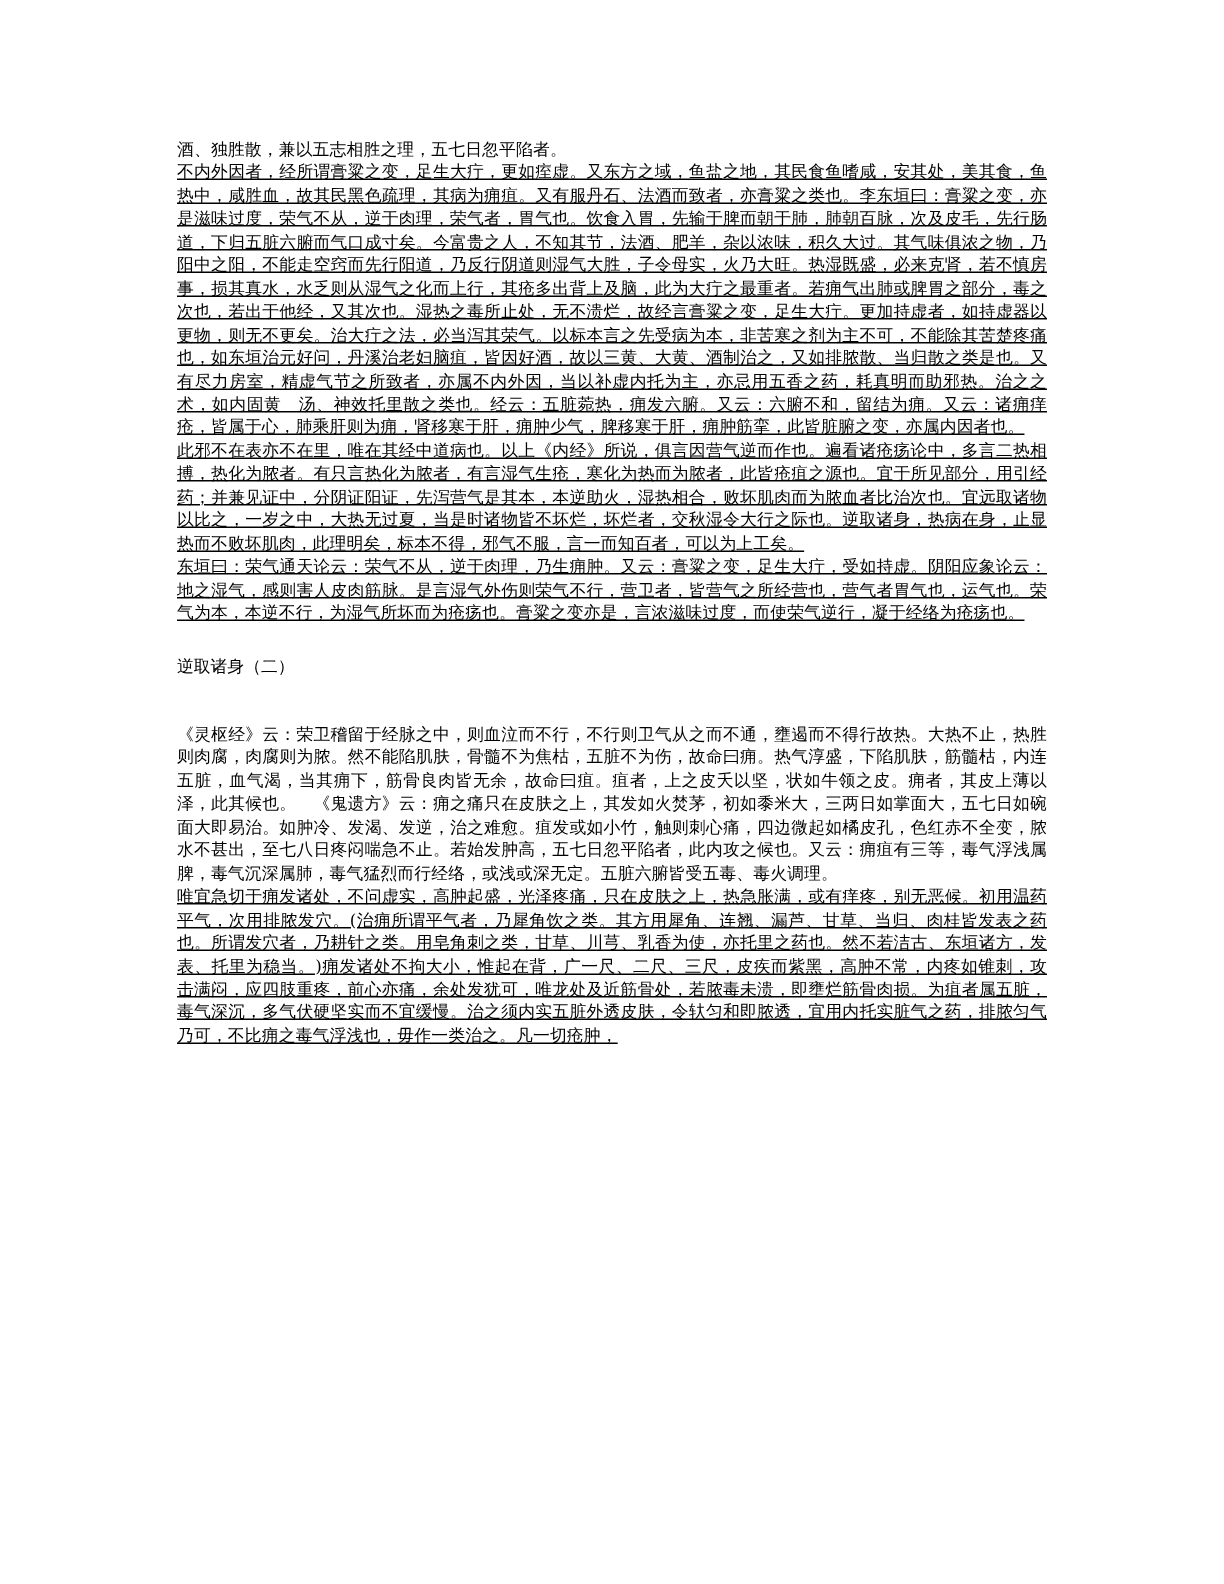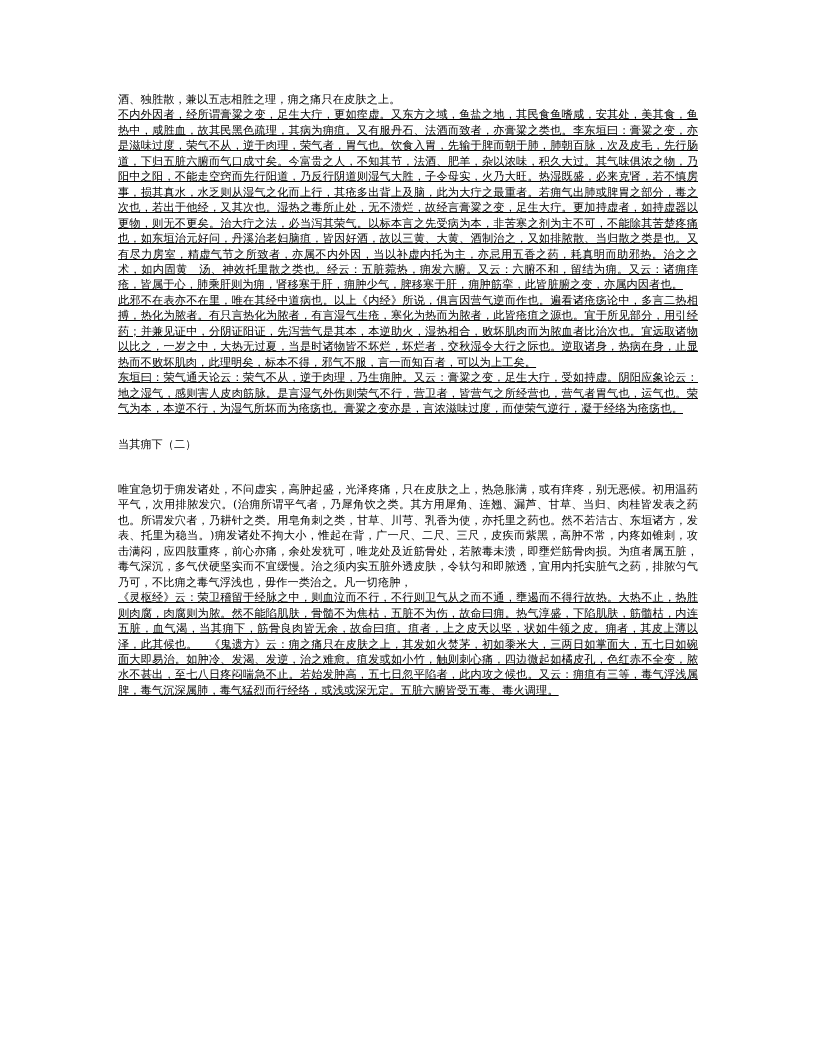--- a/index.html
+++ b/index.html
@@ -44,28 +44,28 @@
     line-height: 1.38;
     text-align: left;
   }
 </style>
 </head>
 <body>
 
 <div class="page">
   <div class="doc">
 
-    <p class="para">酒、独胜散，兼以五志相胜之理，痈之痛只在皮肤之上。</p>
+    <p class="para">酒、独胜散，兼以五志相胜之理，五七日忽平陷者。</p>
     <p class="para">不内外因者，经所谓膏粱之变，足生大疔，更如痓虚。又东方之域，鱼盐之地，其民食鱼嗜咸，安其处，美其食，鱼热中，咸胜血，故其民黑色疏理，其病为痈疽。又有服丹石、法酒而致者，亦膏粱之类也。李东垣曰：膏粱之变，亦是滋味过度，荣气不从，逆于肉理，荣气者，胃气也。饮食入胃，先输于脾而朝于肺，肺朝百脉，次及皮毛，先行肠道，下归五脏六腑而气口成寸矣。今富贵之人，不知其节，法酒、肥羊，杂以浓味，积久大过。其气味俱浓之物，乃阳中之阳，不能走空窍而先行阳道，乃反行阴道则湿气大胜，子令母实，火乃大旺。热湿既盛，必来克肾，若不慎房事，损其真水，水乏则从湿气之化而上行，其疮多出背上及脑，此为大疔之最重者。若痈气出肺或脾胃之部分，毒之次也，若出于他经，又其次也。湿热之毒所止处，无不溃烂，故经言膏粱之变，足生大疔。更加持虚者，如持虚器以更物，则无不更矣。治大疔之法，必当泻其荣气。以标本言之先受病为本，非苦寒之剂为主不可，不能除其苦楚疼痛也，如东垣治元好问，丹溪治老妇脑疽，皆因好酒，故以三黄、大黄、酒制治之，又如排脓散、当归散之类是也。又有尽力房室，精虚气节之所致者，亦属不内外因，当以补虚内托为主，亦忌用五香之药，耗真明而助邪热。治之之术，如内固黄　汤、神效托里散之类也。经云：五脏菀热，痈发六腑。又云：六腑不和，留结为痈。又云：诸痈痒疮，皆属于心，肺乘肝则为痈，肾移寒于肝，痈肿少气，脾移寒于肝，痈肿筋挛，此皆脏腑之变，亦属内因者也。</p>
     <p class="para">此邪不在表亦不在里，唯在其经中道病也。以上《内经》所说，俱言因营气逆而作也。遍看诸疮疡论中，多言二热相搏，热化为脓者。有只言热化为脓者，有言湿气生疮，寒化为热而为脓者，此皆疮疽之源也。宜于所见部分，用引经药；并兼见证中，分阴证阳证，先泻营气是其本，本逆助火，湿热相合，败坏肌肉而为脓血者比治次也。宜远取诸物以比之，一岁之中，大热无过夏，当是时诸物皆不坏烂，坏烂者，交秋湿令大行之际也。逆取诸身，热病在身，止显热而不败坏肌肉，此理明矣，标本不得，邪气不服，言一而知百者，可以为上工矣。</p>
     <p class="para">东垣曰：荣气通天论云：荣气不从，逆于肉理，乃生痈肿。又云：膏粱之变，足生大疔，受如持虚。阴阳应象论云：地之湿气，感则害人皮肉筋脉。是言湿气外伤则荣气不行，营卫者，皆营气之所经营也，营气者胃气也，运气也。荣气为本，本逆不行，为湿气所坏而为疮疡也。膏粱之变亦是，言浓滋味过度，而使荣气逆行，凝于经络为疮疡也。</p>
 
     <div class="spacer-md"></div>
 
-    <p class="heading">当其痈下（二）</p>
+    <p class="heading">逆取诸身（二）</p>
 
     <div class="spacer-lg"></div>
 
+    <p class="para">《灵枢经》云：荣卫稽留于经脉之中，则血泣而不行，不行则卫气从之而不通，壅遏而不得行故热。大热不止，热胜则肉腐，肉腐则为脓。然不能陷肌肤，骨髓不为焦枯，五脏不为伤，故命曰痈。热气淳盛，下陷肌肤，筋髓枯，内连五脏，血气渴，当其痈下，筋骨良肉皆无余，故命曰疽。疽者，上之皮夭以坚，状如牛领之皮。痈者，其皮上薄以泽，此其候也。　《鬼遗方》云：痈之痛只在皮肤之上，其发如火焚茅，初如黍米大，三两日如掌面大，五七日如碗面大即易治。如肿冷、发渴、发逆，治之难愈。疽发或如小竹，触则刺心痛，四边微起如橘皮孔，色红赤不全变，脓水不甚出，至七八日疼闷喘急不止。若始发肿高，五七日忽平陷者，此内攻之候也。又云：痈疽有三等，毒气浮浅属脾，毒气沉深属肺，毒气猛烈而行经络，或浅或深无定。五脏六腑皆受五毒、毒火调理。</p>
     <p class="para">唯宜急切于痈发诸处，不问虚实，高肿起盛，光泽疼痛，只在皮肤之上，热急胀满，或有痒疼，别无恶候。初用温药平气，次用排脓发穴。(治痈所谓平气者，乃犀角饮之类。其方用犀角、连翘、漏芦、甘草、当归、肉桂皆发表之药也。所谓发穴者，乃耕针之类。用皂角刺之类，甘草、川芎、乳香为使，亦托里之药也。然不若洁古、东垣诸方，发表、托里为稳当。)痈发诸处不拘大小，惟起在背，广一尺、二尺、三尺，皮疾而紫黑，高肿不常，内疼如锥刺，攻击满闷，应四肢重疼，前心亦痛，余处发犹可，唯龙处及近筋骨处，若脓毒未溃，即壅烂筋骨肉损。为疽者属五脏，毒气深沉，多气伏硬坚实而不宜缓慢。治之须内实五脏外透皮肤，令轪匀和即脓透，宜用内托实脏气之药，排脓匀气乃可，不比痈之毒气浮浅也，毋作一类治之。凡一切疮肿，</p>
-    <p class="para">《灵枢经》云：荣卫稽留于经脉之中，则血泣而不行，不行则卫气从之而不通，壅遏而不得行故热。大热不止，热胜则肉腐，肉腐则为脓。然不能陷肌肤，骨髓不为焦枯，五脏不为伤，故命曰痈。热气淳盛，下陷肌肤，筋髓枯，内连五脏，血气渴，当其痈下，筋骨良肉皆无余，故命曰疽。疽者，上之皮夭以坚，状如牛领之皮。痈者，其皮上薄以泽，此其候也。　《鬼遗方》云：痈之痛只在皮肤之上，其发如火焚茅，初如黍米大，三两日如掌面大，五七日如碗面大即易治。如肿冷、发渴、发逆，治之难愈。疽发或如小竹，触则刺心痛，四边微起如橘皮孔，色红赤不全变，脓水不甚出，至七八日疼闷喘急不止。若始发肿高，五七日忽平陷者，此内攻之候也。又云：痈疽有三等，毒气浮浅属脾，毒气沉深属肺，毒气猛烈而行经络，或浅或深无定。五脏六腑皆受五毒、毒火调理。</p>
 
   </div>
 </div>
 
 </body></html>

